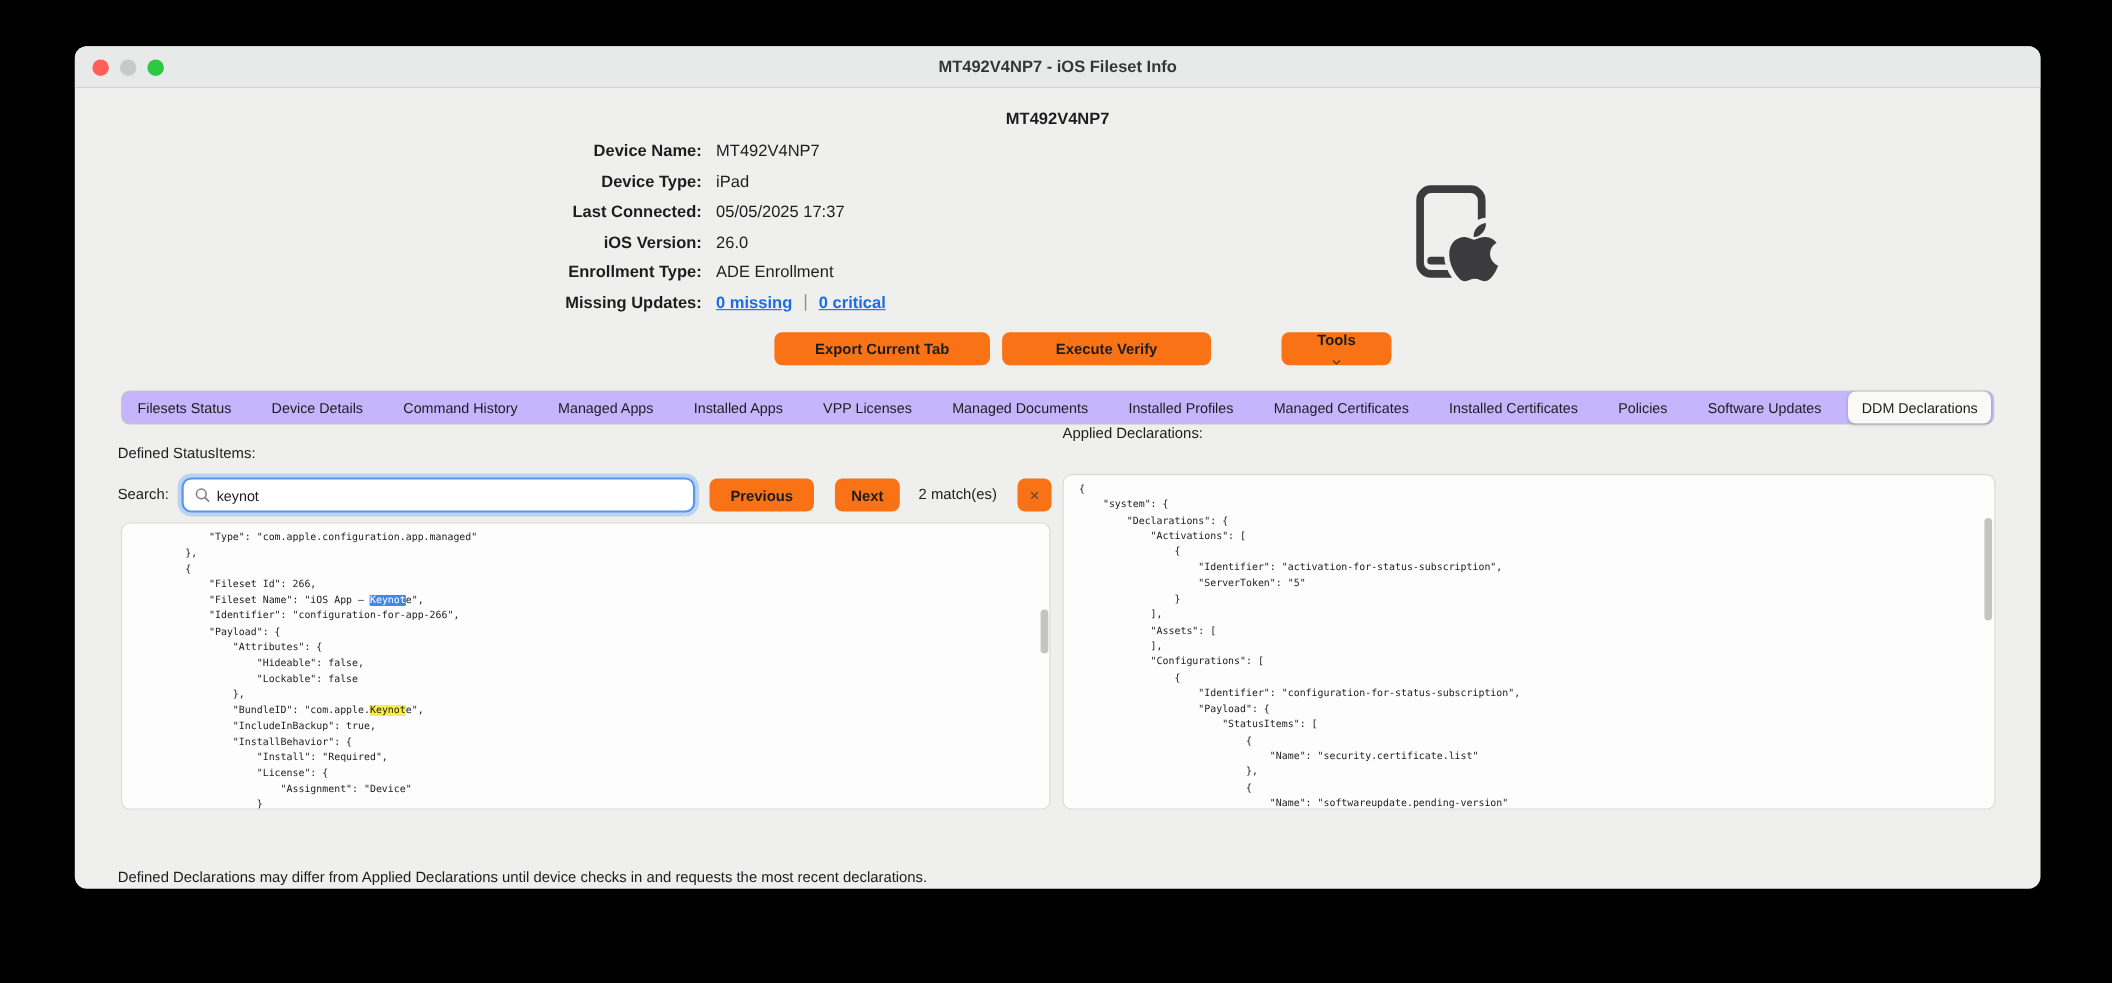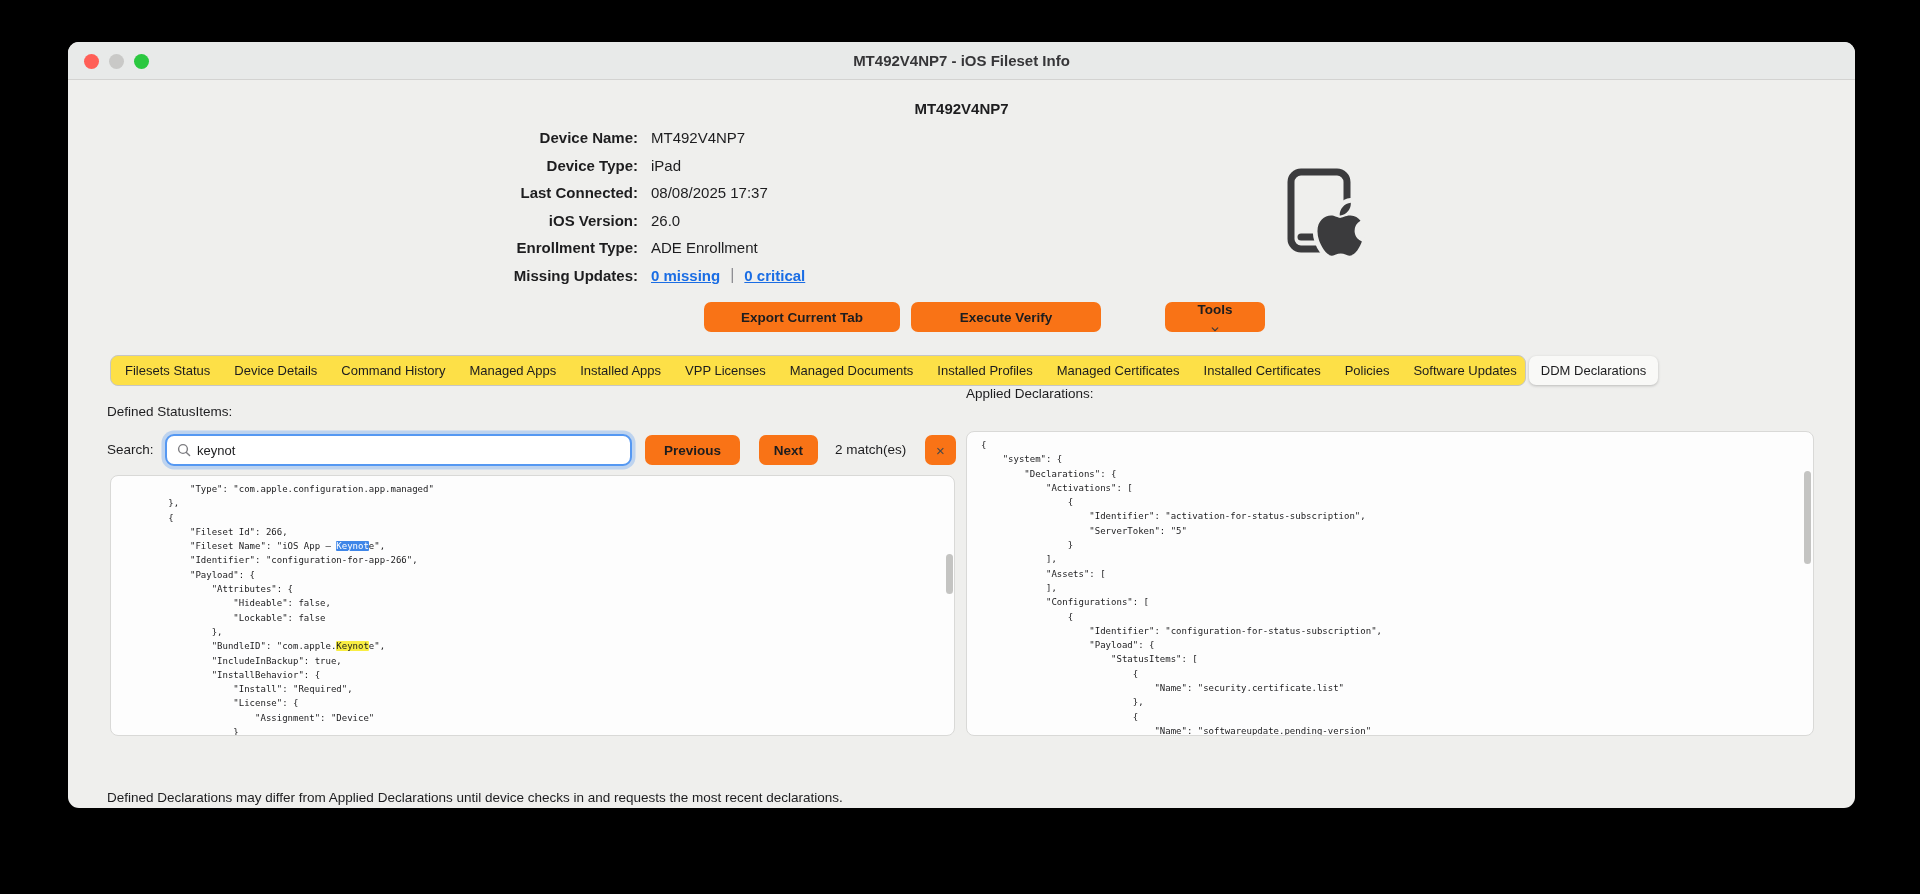--- a/index.html
+++ b/index.html
@@ -35,22 +35,22 @@
   
   .actions { position:absolute; left:0; top:260px; width:100%; height:30px; }
   .btn { position:absolute; height:30px; background:#f97316; border:none; border-radius:7px;
          font-family:"Liberation Sans", sans-serif; font-size:13.5px; font-weight:bold; color:#1d1d1f;
          display:flex; align-items:center; justify-content:center; cursor:pointer; }
   .btn-export { left:636px; width:196px; }
   .btn-verify { left:843px; width:190px; }
   .btn-tools  { left:1097px; width:100px; gap:10px;flex-direction:column; }
 
   
-  .tabstrip { position:absolute; left:42px; top:313px; width:1416px; height:31px;
-              background:#fde047; border:1px solid #c6c6c4; border-radius:8px;
+  .tabstrip { position:absolute; left:42px; top:313px; width:1703px; height:31px;
+              background:#c4b5fd; border:1px solid #c6c6c4; border-radius:8px;
               display:flex; align-items:stretch; justify-content:space-between; padding:0 2px; }
   .tab { display:flex; align-items:center; padding:0 12px; font-size:13px; color:#1c1c1e;
          white-space:nowrap; cursor:pointer; border-radius:7px; }
   .tab.selected { background:#f9f9f7; box-shadow:0 1px 3px rgba(0,0,0,.22); font-weight:normal; }
 
   
   .sec-label { position:absolute; font-size:13.5px; color:#1d1d1f; }
   .lbl-defined { left:39px; top:362px; }
   .lbl-applied { left:898px; top:344px; }
 
@@ -104,21 +104,21 @@
   <div class="info-row">
         <div class="info-label">Device Name:</div>
         <div class="info-value">MT492V4NP7</div>
       </div>
       <div class="info-row">
         <div class="info-label">Device Type:</div>
         <div class="info-value">iPad</div>
       </div>
       <div class="info-row">
         <div class="info-label">Last Connected:</div>
-        <div class="info-value">08/08/2025 17:37</div>
+        <div class="info-value">05/05/2025 17:37</div>
       </div>
       <div class="info-row">
         <div class="info-label">iOS Version:</div>
         <div class="info-value">26.0</div>
       </div>
       <div class="info-row">
         <div class="info-label">Enrollment Type:</div>
         <div class="info-value">ADE Enrollment</div>
       </div>
       <div class="info-row">

